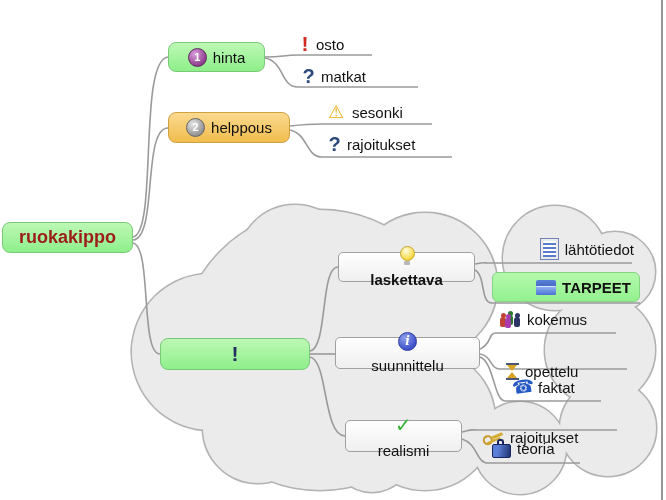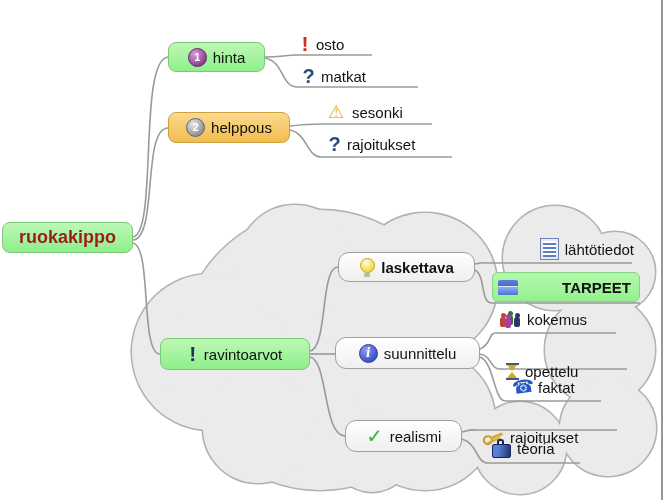--- a/index.html
+++ b/index.html
@@ -9,23 +9,23 @@
   .cloud-stroke{fill:#ebebeb;stroke:#b2b2b2;stroke-width:3;}
   .cloud-fill{fill:#ebebeb;stroke:none;}
   .edge{fill:none;stroke:#9a9a9a;stroke-width:1.6;}
   .right-border{position:absolute;top:0;left:661px;width:2px;height:500px;background:#979797;}
 
   .bnode{position:absolute;display:flex;align-items:center;justify-content:center;gap:6px;
          border-radius:8px;box-sizing:border-box;padding:0 8px;font-size:15px;color:#111;}
   .green{background:linear-gradient(#bdf8b5,#8eef8a);border:1px solid #79c979;}
   .greenleaf{background:linear-gradient(#b4f9ac,#93f18e);border:1px solid #83d483;border-radius:6px;}
   .orange{background:linear-gradient(#fbd98e,#f1bd4e);border:1px solid #cfa040;}
-  .bubble{background:linear-gradient(#ffffff,#efefef);border:1px solid #a0a0a0;border-radius:11px;}
+  .bubble{background:linear-gradient(#ffffff,#efefef);border:1px solid #a0a0a0;border-radius:5px;flex-direction:column;}
   .root{font-size:18px;}
-  .left{justify-content:space-between;padding-left:5px;}
+  .left{justify-content:flex-end;padding-left:5px;}
   .leaf{position:absolute;display:flex;align-items:center;gap:6px;font-size:15px;color:#111;}
   .lbl{white-space:nowrap;}
 
   .icon{display:inline-block;position:relative;flex:0 0 auto;text-align:center;}
   .icon-priority-1{width:17px;height:17px;border-radius:50%;
       background:radial-gradient(circle at 35% 30%,#dc9ddc,#8a3a8a 75%);
       border:1px solid #5c2a5c;color:#fff;font-weight:bold;font-size:11px;line-height:17px;}
   .icon-priority-2{width:17px;height:17px;border-radius:50%;
       background:radial-gradient(circle at 35% 30%,#e6e6e6,#8f8f8f 75%);
       border:1px solid #666;color:#fff;font-weight:bold;font-size:11px;line-height:17px;}
@@ -149,21 +149,20 @@
       <div class="leaf" style="left: 326px; top: 99px; width: 104px; height: 26px;">
         <span class="icon icon-warning">⚠</span>
         <span class="lbl">sesonki</span>
       </div>
       <div class="leaf" style="left: 328px; top: 131px; width: 122px; height: 26px;">
         <span class="icon icon-question">?</span>
         <span class="lbl">rajoitukset</span>
       </div>
       <div class="bnode green" style="left: 160px; top: 338px; width: 150px; height: 32px;">
         <span class="icon icon-exclamation-dark">!</span>
-        <span class="lbl">ravintoarvot</span>
       </div>
       <div class="bnode bubble" style="left: 338px; top: 252px; width: 137px; height: 30px;">
         <span class="icon icon-lightbulb"></span>
         <span class="lbl" style="font-weight: bold;">laskettava</span>
       </div>
       <div class="leaf" style="left: 494px; top: 236px; width: 140px; height: 26px; justify-content: flex-end;">
         <span class="icon icon-list"></span>
         <span class="lbl">lähtötiedot</span>
       </div>
       <div class="bnode greenleaf left" style="left: 492px; top: 272px; width: 148px; height: 30px;">

